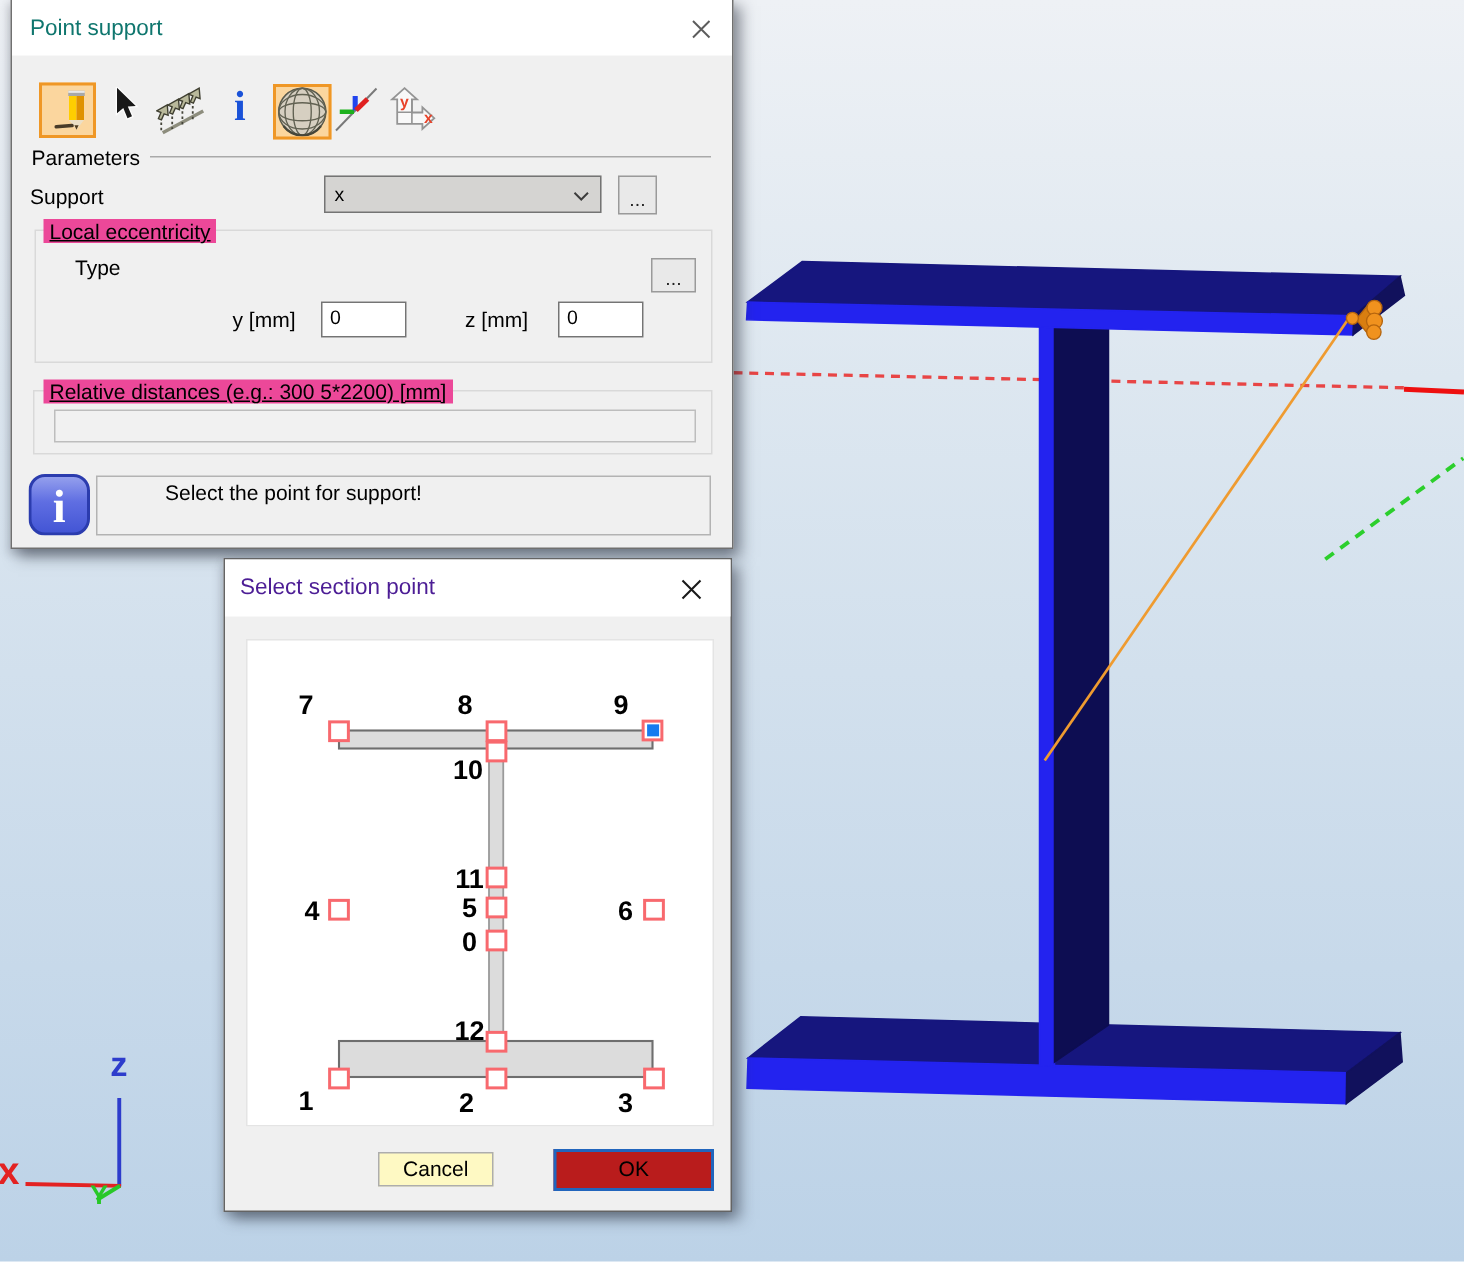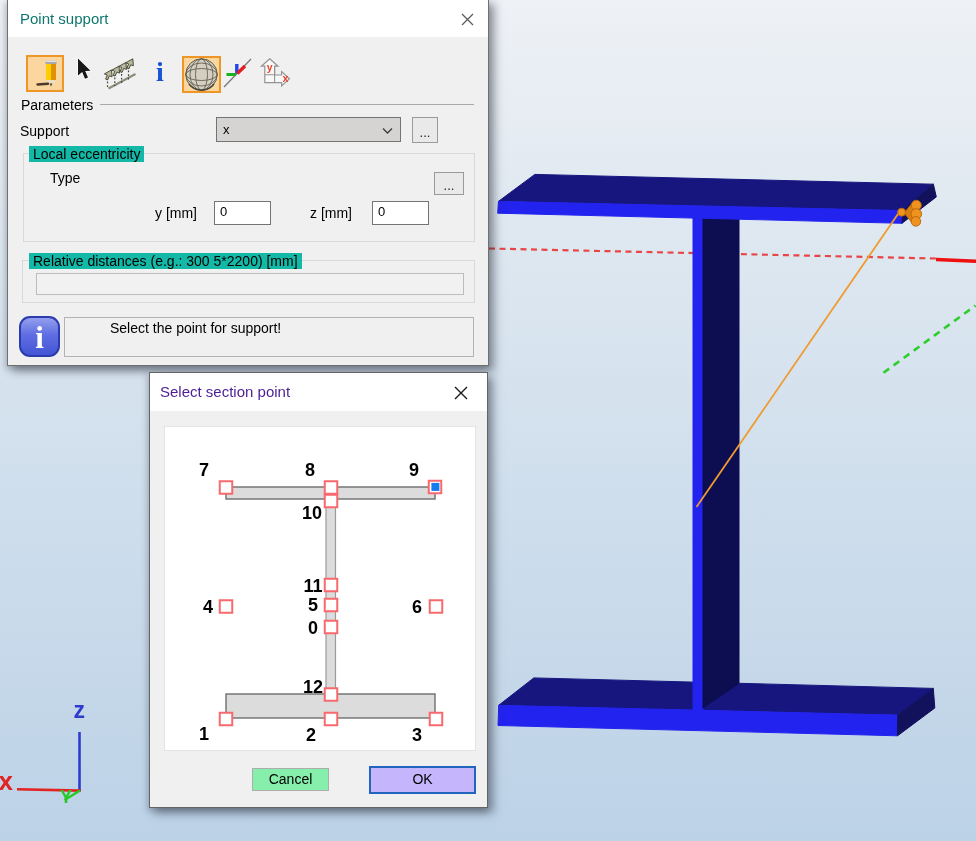--- a/index.html
+++ b/index.html
@@ -14,21 +14,21 @@
 .xbtn { position:absolute; }
 .lbl { position:absolute; font-size:14px; color:#000; white-space:nowrap; }
 .combo { position:absolute; background:#d5d4d2; border:1px solid #747474; font-size:13px;
   color:#000; line-height:19px; padding-left:6px; }
 .combo .chev { position:absolute; right:7px; top:6px; }
 .dots { position:absolute; background:#e9e9e9; border:1px solid #9a9a9a; text-align:center;
   font-size:13px; line-height:10px; color:#222; }
 .inp { position:absolute; background:#fff; border:1px solid #747474; font-size:13px;
   padding:2px 0 0 5px; color:#000; }
 .grp { position:absolute; border:1px solid #d9d9d9; }
-.grplbl { position:absolute; font-size:14px; color:#000; background:#14b8a6; padding:0 4px; white-space:nowrap; }
+.grplbl { position:absolute; font-size:14px; color:#000; background:#ec4899; padding:0 4px; white-space:nowrap;text-decoration:underline; }
 </style>
 </head>
 <body>
 <svg id="scene" width="976" height="841" viewBox="0 0 976 841">
     <line x1="489" y1="248.5" x2="936" y2="258.5" stroke="#e84545" stroke-width="2.2" stroke-dasharray="6,4.5"></line>
     <line x1="936" y1="259.5" x2="976" y2="261.3" stroke="#ee0f0f" stroke-width="3.4"></line>
     <line x1="883.5" y1="372.8" x2="975.5" y2="305.5" stroke="#2ccf2c" stroke-width="2.6" stroke-dasharray="7,5.5"></line>
     <polygon points="533.8,677.9 933.3,688.4 897.8,715.1 498.7,705.3" fill="#16167e" stroke="#16167e" stroke-width="1"></polygon>
     <polygon points="498.7,705.3 897.8,715.1 897.5,735.8 498,725.5" fill="#2323ef" stroke="#2323ef" stroke-width="1"></polygon>
     <polygon points="933.3,688.4 934.8,708 897.5,735.8 897.8,715.1" fill="#11115c" stroke="#11115c" stroke-width="1"></polygon>
@@ -187,15 +187,15 @@
         <text x="149" y="185" font-size="18" font-weight="bold" fill="#000" text-anchor="middle" font-family="Liberation Sans">5</text>
         <text x="149" y="208" font-size="18" font-weight="bold" fill="#000" text-anchor="middle" font-family="Liberation Sans">0</text>
         <text x="44" y="187" font-size="18" font-weight="bold" fill="#000" text-anchor="middle" font-family="Liberation Sans">4</text>
         <text x="253" y="187" font-size="18" font-weight="bold" fill="#000" text-anchor="middle" font-family="Liberation Sans">6</text>
         <text x="149" y="267" font-size="18" font-weight="bold" fill="#000" text-anchor="middle" font-family="Liberation Sans">12</text>
         <text x="40" y="314" font-size="18" font-weight="bold" fill="#000" text-anchor="middle" font-family="Liberation Sans">1</text>
         <text x="147" y="315" font-size="18" font-weight="bold" fill="#000" text-anchor="middle" font-family="Liberation Sans">2</text>
         <text x="253" y="315" font-size="18" font-weight="bold" fill="#000" text-anchor="middle" font-family="Liberation Sans">3</text>
       </svg>
   </div>
-  <div style="position:absolute; left:102px; top:395px; width:77px; height:23px; background:#86efac; border:1px solid #adadad; text-align:center; font-size:14px; line-height:21px;">Cancel</div>
-  <div style="position:absolute; left:219px; top:393px; width:107px; height:28px; background:#c4b5fd; border:2px solid #2165bd; text-align:center; font-size:14px; line-height:23px;">OK</div>
+  <div style="position:absolute; left:102px; top:395px; width:77px; height:23px; background:#fef9c3; border:1px solid #adadad; text-align:center; font-size:14px; line-height:21px;">Cancel</div>
+  <div style="position:absolute; left:219px; top:393px; width:107px; height:28px; background:#b91c1c; border:2px solid #2165bd; text-align:center; font-size:14px; line-height:23px;">OK</div>
 </div>
 
 </body></html>

